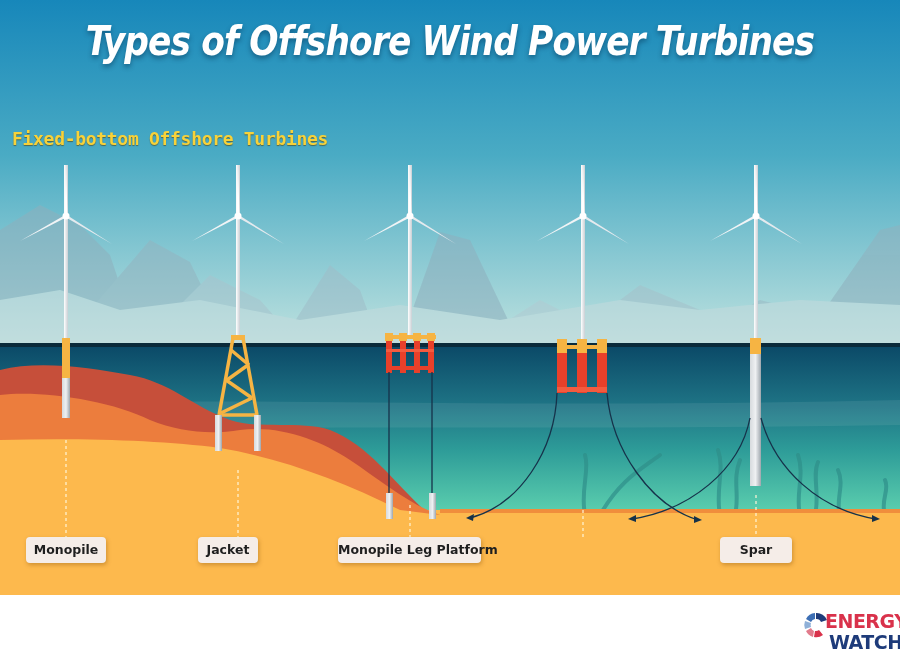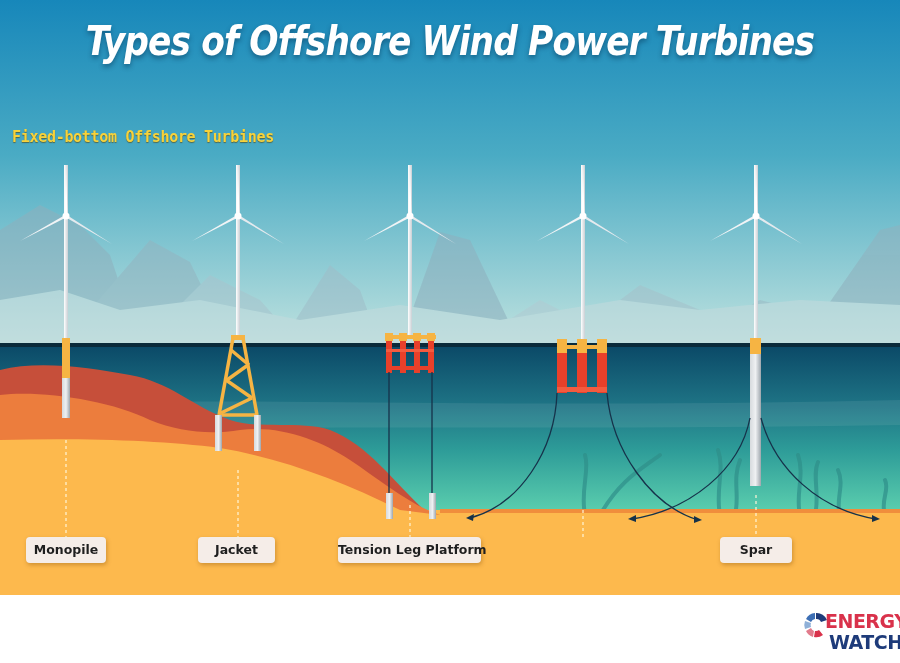--- a/index.html
+++ b/index.html
@@ -8,21 +8,21 @@
   .scene { position: absolute; left: 0; top: 0; width: 900px; height: 595px; }
   .title {
     position: absolute; left: 0; top: 18px; width: 900px; text-align: center;
     font-family: "DejaVu Sans", sans-serif; font-weight: bold; font-style: italic;
     font-size: 40px; color: #ffffff; letter-spacing: -1px;
     transform: scaleX(0.86); transform-origin: center;
     text-shadow: 0 3px 6px rgba(0,40,70,0.45);
   }
   .section-label {
     position: absolute; top: 128px; font-family: "DejaVu Sans Mono", monospace; font-weight: bold;
-    font-size: 15px; color: #f7d23a; text-shadow: 0 1px 1px rgba(80,60,0,0.6);
+    font-size: 18px; color: #f7d23a; text-shadow: 0 1px 1px rgba(80,60,0,0.6);
     white-space: nowrap; letter-spacing: -0.3px;
   }
   .label-box {
     position: absolute; top: 537px; height: 26px; line-height: 26px; text-align: center;
     background: #f5ede8; border-radius: 4px; font-family: "DejaVu Sans", sans-serif; font-weight: bold;
     font-size: 12.5px; color: #1f1f1f; box-shadow: 1px 2px 4px rgba(120,70,0,0.35);
     white-space: nowrap;
   }
   .logo { position: absolute; left: 803px; top: 608px; width: 92px; height: 52px; }
   .logo-text { position: absolute; font-family: "DejaVu Sans", sans-serif; font-weight: bold; line-height: 1; }
@@ -206,22 +206,22 @@
       <polygon points="628,519 636,515 636,522" fill="#16324a"></polygon>
       <polygon points="880,519 872,515 872,522" fill="#16324a"></polygon>
     </g>
   </svg>
 
   <div class="title">Types of Offshore Wind Power Turbines</div>
 
   <div class="section-label" style="left:12px;">Fixed-bottom Offshore Turbines</div>
 
   <div class="label-box" style="left:26px; width:80px;">Monopile</div>
-  <div class="label-box" style="left:198px; width:77px;">Jacket</div>
-  <div class="label-box" style="left:338px; width:143px;">Tension Leg Platform</div>
+  <div class="label-box" style="left:198px; width:60px;">Jacket</div>
+  <div class="label-box" style="left:338px; width:143px;">Monopile Leg Platform</div>
   <div class="label-box" style="left:720px; width:72px;">Spar</div>
 
   <div class="logo">
     <svg width="26" height="30" viewBox="0 0 26 30" style="position:absolute;left:0;top:2px;">
       <path d="M13,3 A11,11 0 0 1 24,10 L18,12 A5,5 0 0 0 13,9 Z" fill="#1e3b7a"></path>
       <path d="M12,3 A11,11 0 0 0 3,9 L8,12 A5,5 0 0 1 12,9 Z" fill="#3d6fb5"></path>
       <path d="M2,11 A11,11 0 0 0 2,19 L8,17 A5,5 0 0 1 8,13 Z" fill="#8fb0d8"></path>
       <path d="M3,21 A11,11 0 0 0 10,27 L11,21 A5,5 0 0 1 8,18 Z" fill="#e27b8c"></path>
       <path d="M11,27 A11,11 0 0 0 20,25 L16,20 A5,5 0 0 1 12,21 Z" fill="#d9324b"></path>
     </svg>

